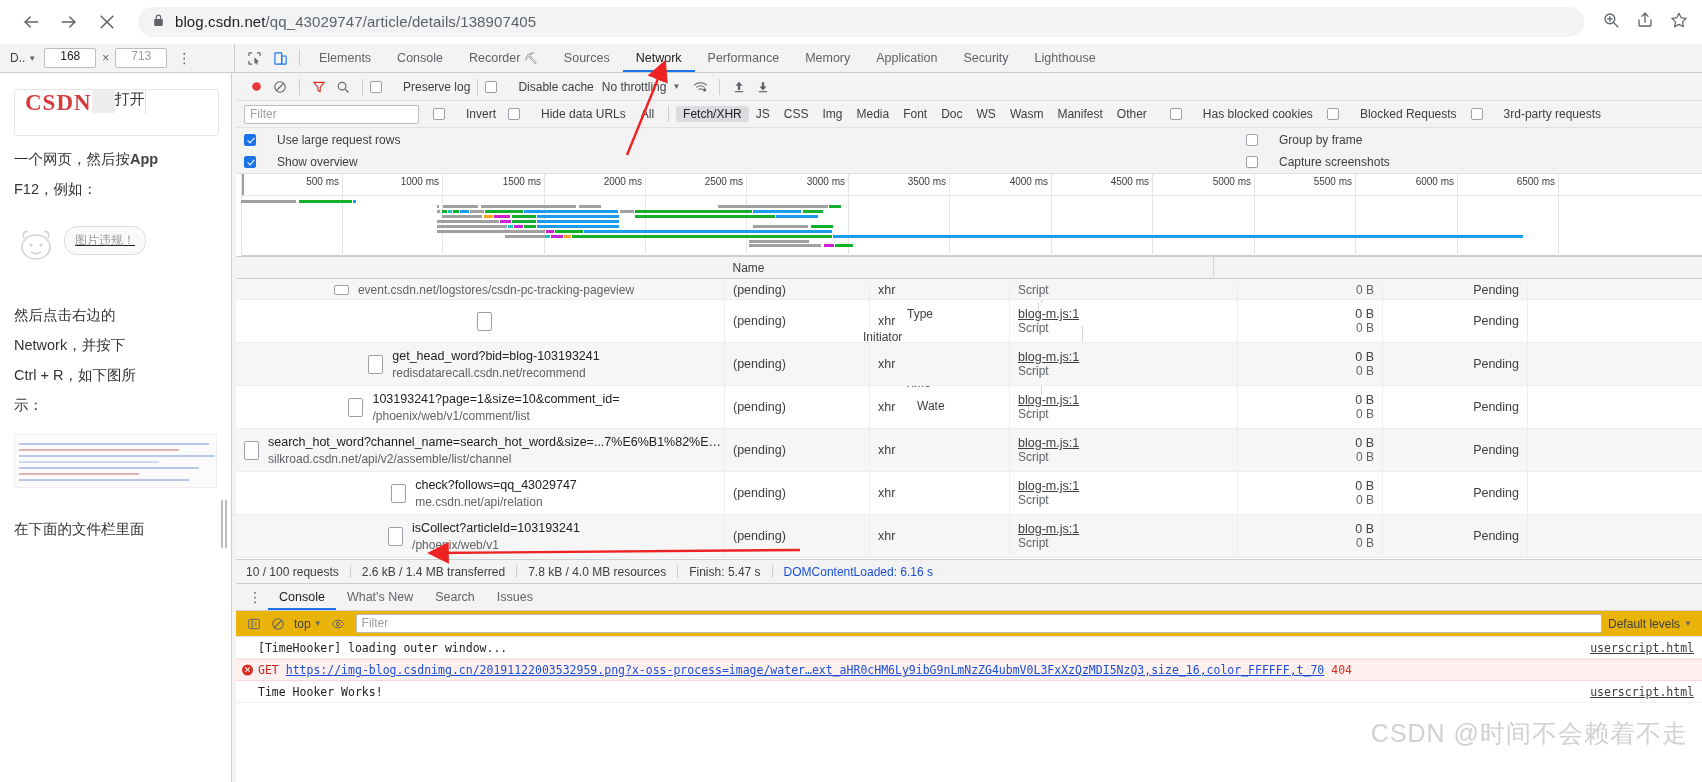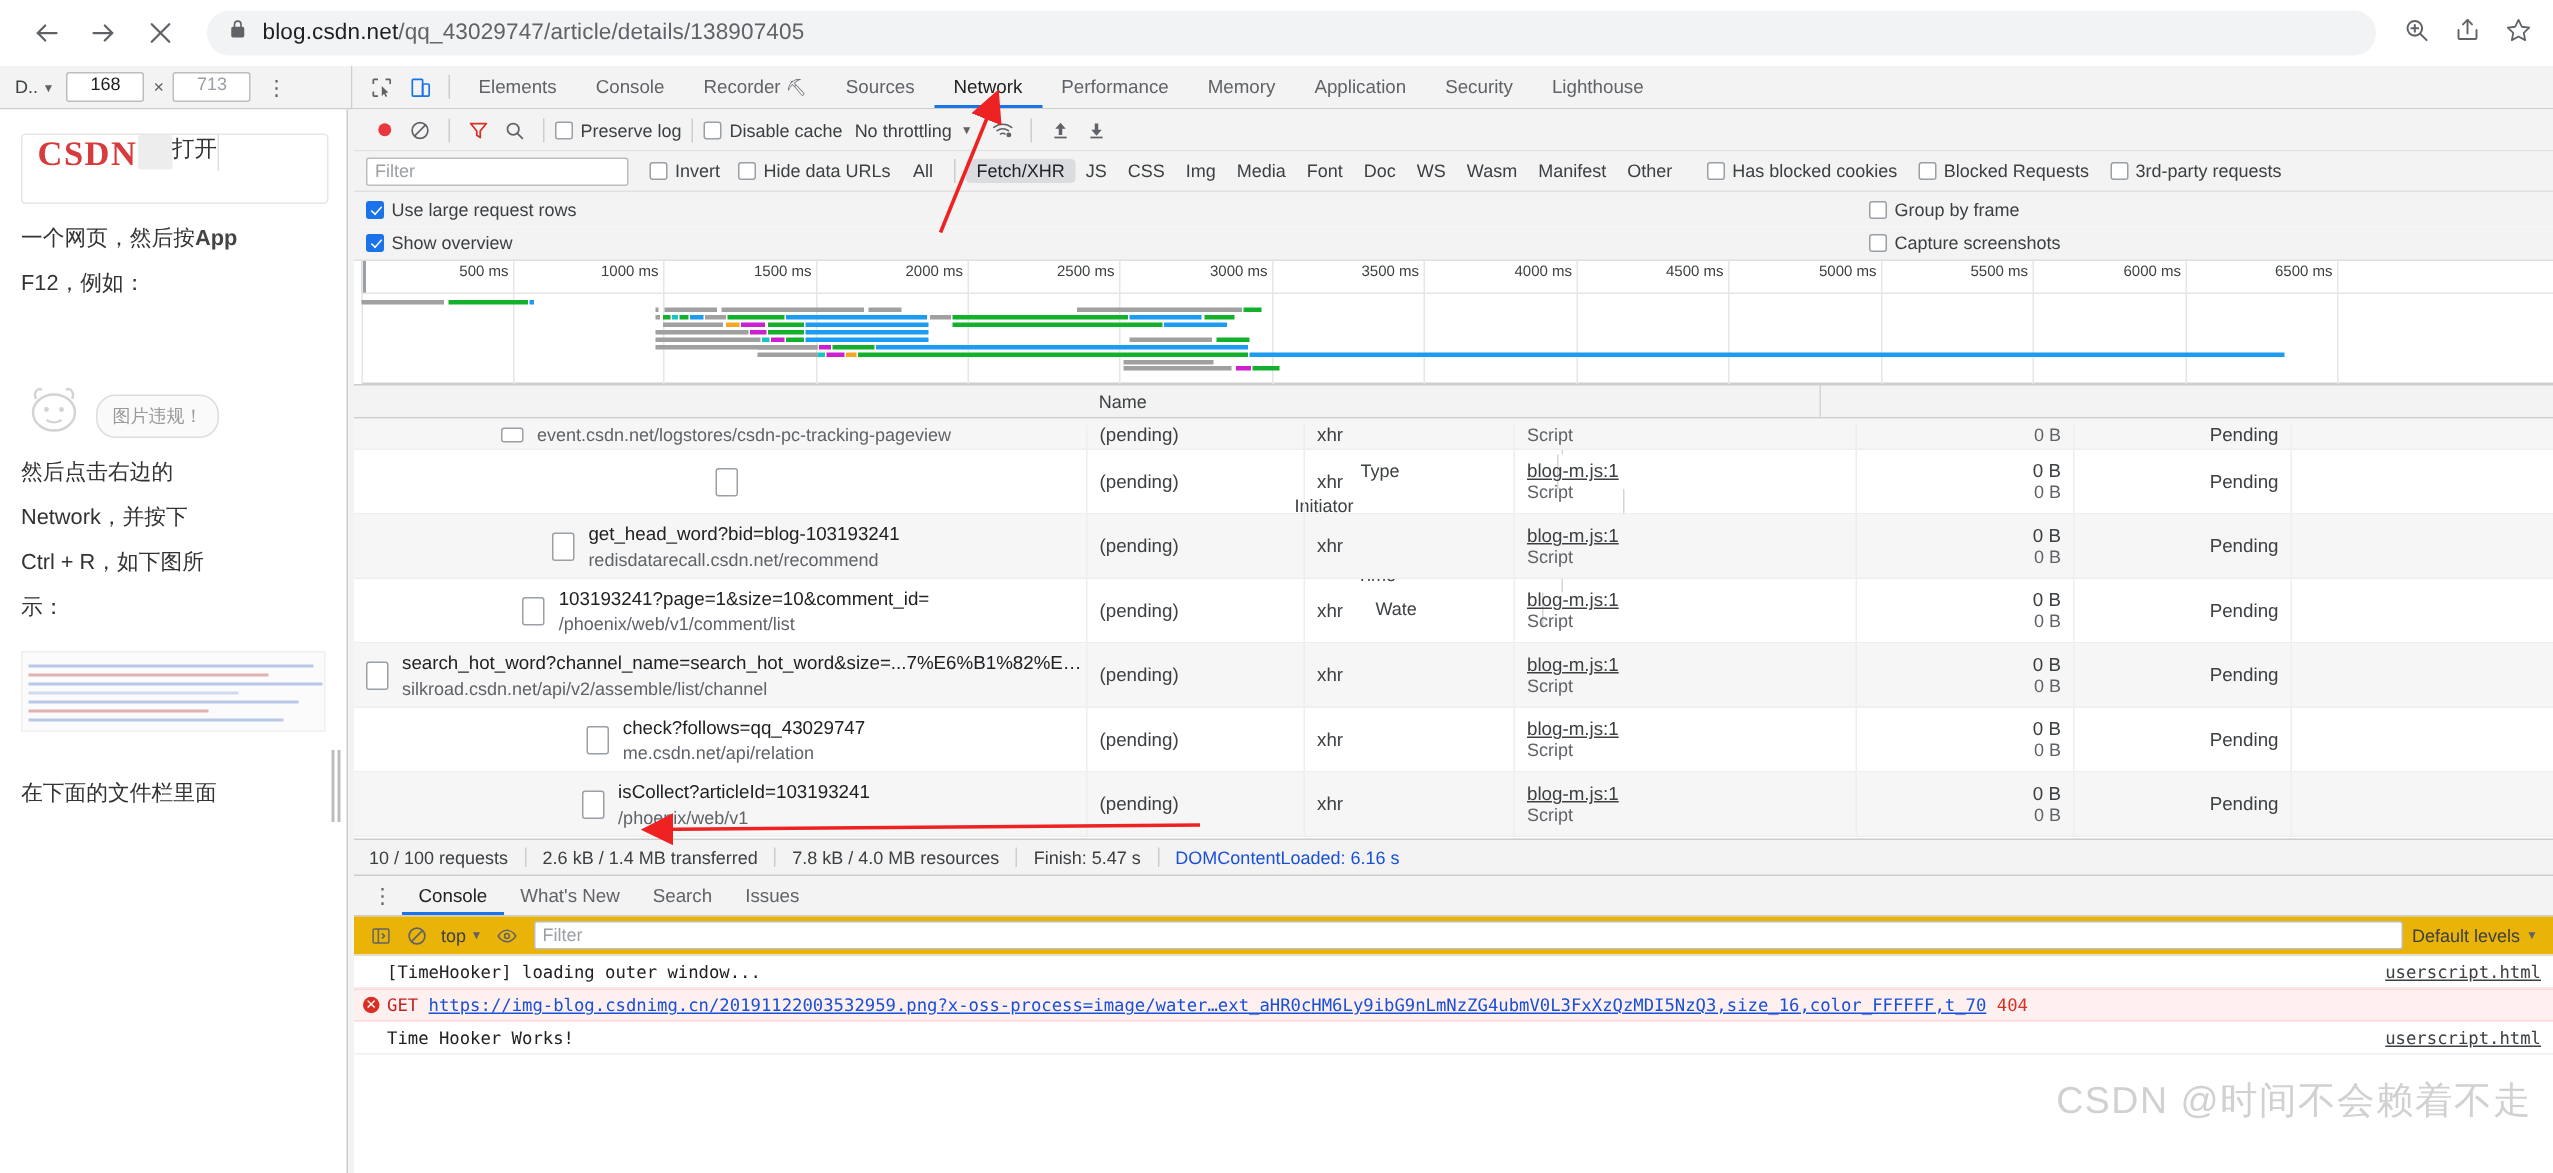--- a/index.html
+++ b/index.html
@@ -77,21 +77,21 @@
   }
   .dtab .rec-dot { font-size: 11px; }
 
   
   .net-toolbar {
     height: 28px; display: flex; align-items: center; gap: 0; padding: 0 8px;
     background: #f3f3f3; border-bottom: 1px solid #e0e0e0;
   }
   .tb-btn { width: 24px; height: 24px; display:flex; align-items:center; justify-content:center; cursor:pointer; color:#5f6368; flex:none; }
   .tb-sep { width:1px; height:16px; background:#cdcdcd; margin:0 7px; flex:none; }
-  .cbl { display: flex; align-items: center; gap: 5px; font-size: 12px; color: #3c4043; cursor: pointer; white-space: nowrap; }
+  .cbl { display: flex; align-items: center; gap: 21px; font-size: 12px; color: #3c4043; cursor: pointer; white-space: nowrap; }
   .cb {
     width: 12px; height: 12px; border: 1px solid #9aa0a6; border-radius: 2px; background: #fff;
     flex: none; position: relative;
   }
   .cb.checked { background: #1a73e8; border-color: #1a73e8; }
   .cb.checked:after {
     content: ""; position: absolute; left: 3.5px; top: 1px; width: 3px; height: 6px;
     border: solid #fff; border-width: 0 1.7px 1.7px 0; transform: rotate(42deg);
   }
   .throttle { display:flex; align-items:center; gap:6px; font-size:12px; color:#3c4043; cursor:pointer; }
@@ -220,21 +220,21 @@
     margin: 16px 12px 0 14px; border: 1px solid #e6e6e6; border-radius: 3px; background: #fff;
     display: flex; height: 47px; padding: 0 10px; gap: 0;
   }
   .csdn-logo { font-family: "Liberation Serif", serif; font-size: 23px; font-weight: bold; color: #d83b3b; letter-spacing: 1px; }
   .csdn-sq { width: 23px; height: 23px; background: #ededed; border-radius: 2px; flex:none;}
   .csdn-open { font-size: 15px; color: #333; }
   .csdn-bar { width: 1px; height: 24px; background: #e0e0e0; }
   .p-text { font-size: 14.5px; color: #333; line-height: 30px; padding: 8px 14px 0 14px; }
   .app-badge { color: #444; font-weight: bold; }
   .broken-img {
-    margin: 22px 14px 0 14px; height: 66px; display: flex; align-items: flex-end; gap: 6px;
+    margin: 22px 14px 0 14px; height: 66px; display: flex; align-items: flex-start; gap: 6px; text-decoration: underline;
   }
   .broken-face { width: 44px; height: 38px; color: #cfcfcf; }
   .broken-lbl {
     border: 1px solid #dcdcdc; border-radius: 13px; padding: 5px 10px; font-size: 12px; color: #9a9a9a;
     background: #fafafa;
   }
   .thumb {
     margin: 14px 14px 0 14px; height: 54px; background: #fbfbfb; border: 1px solid #efefef;
     position: relative; overflow: hidden;
   }

